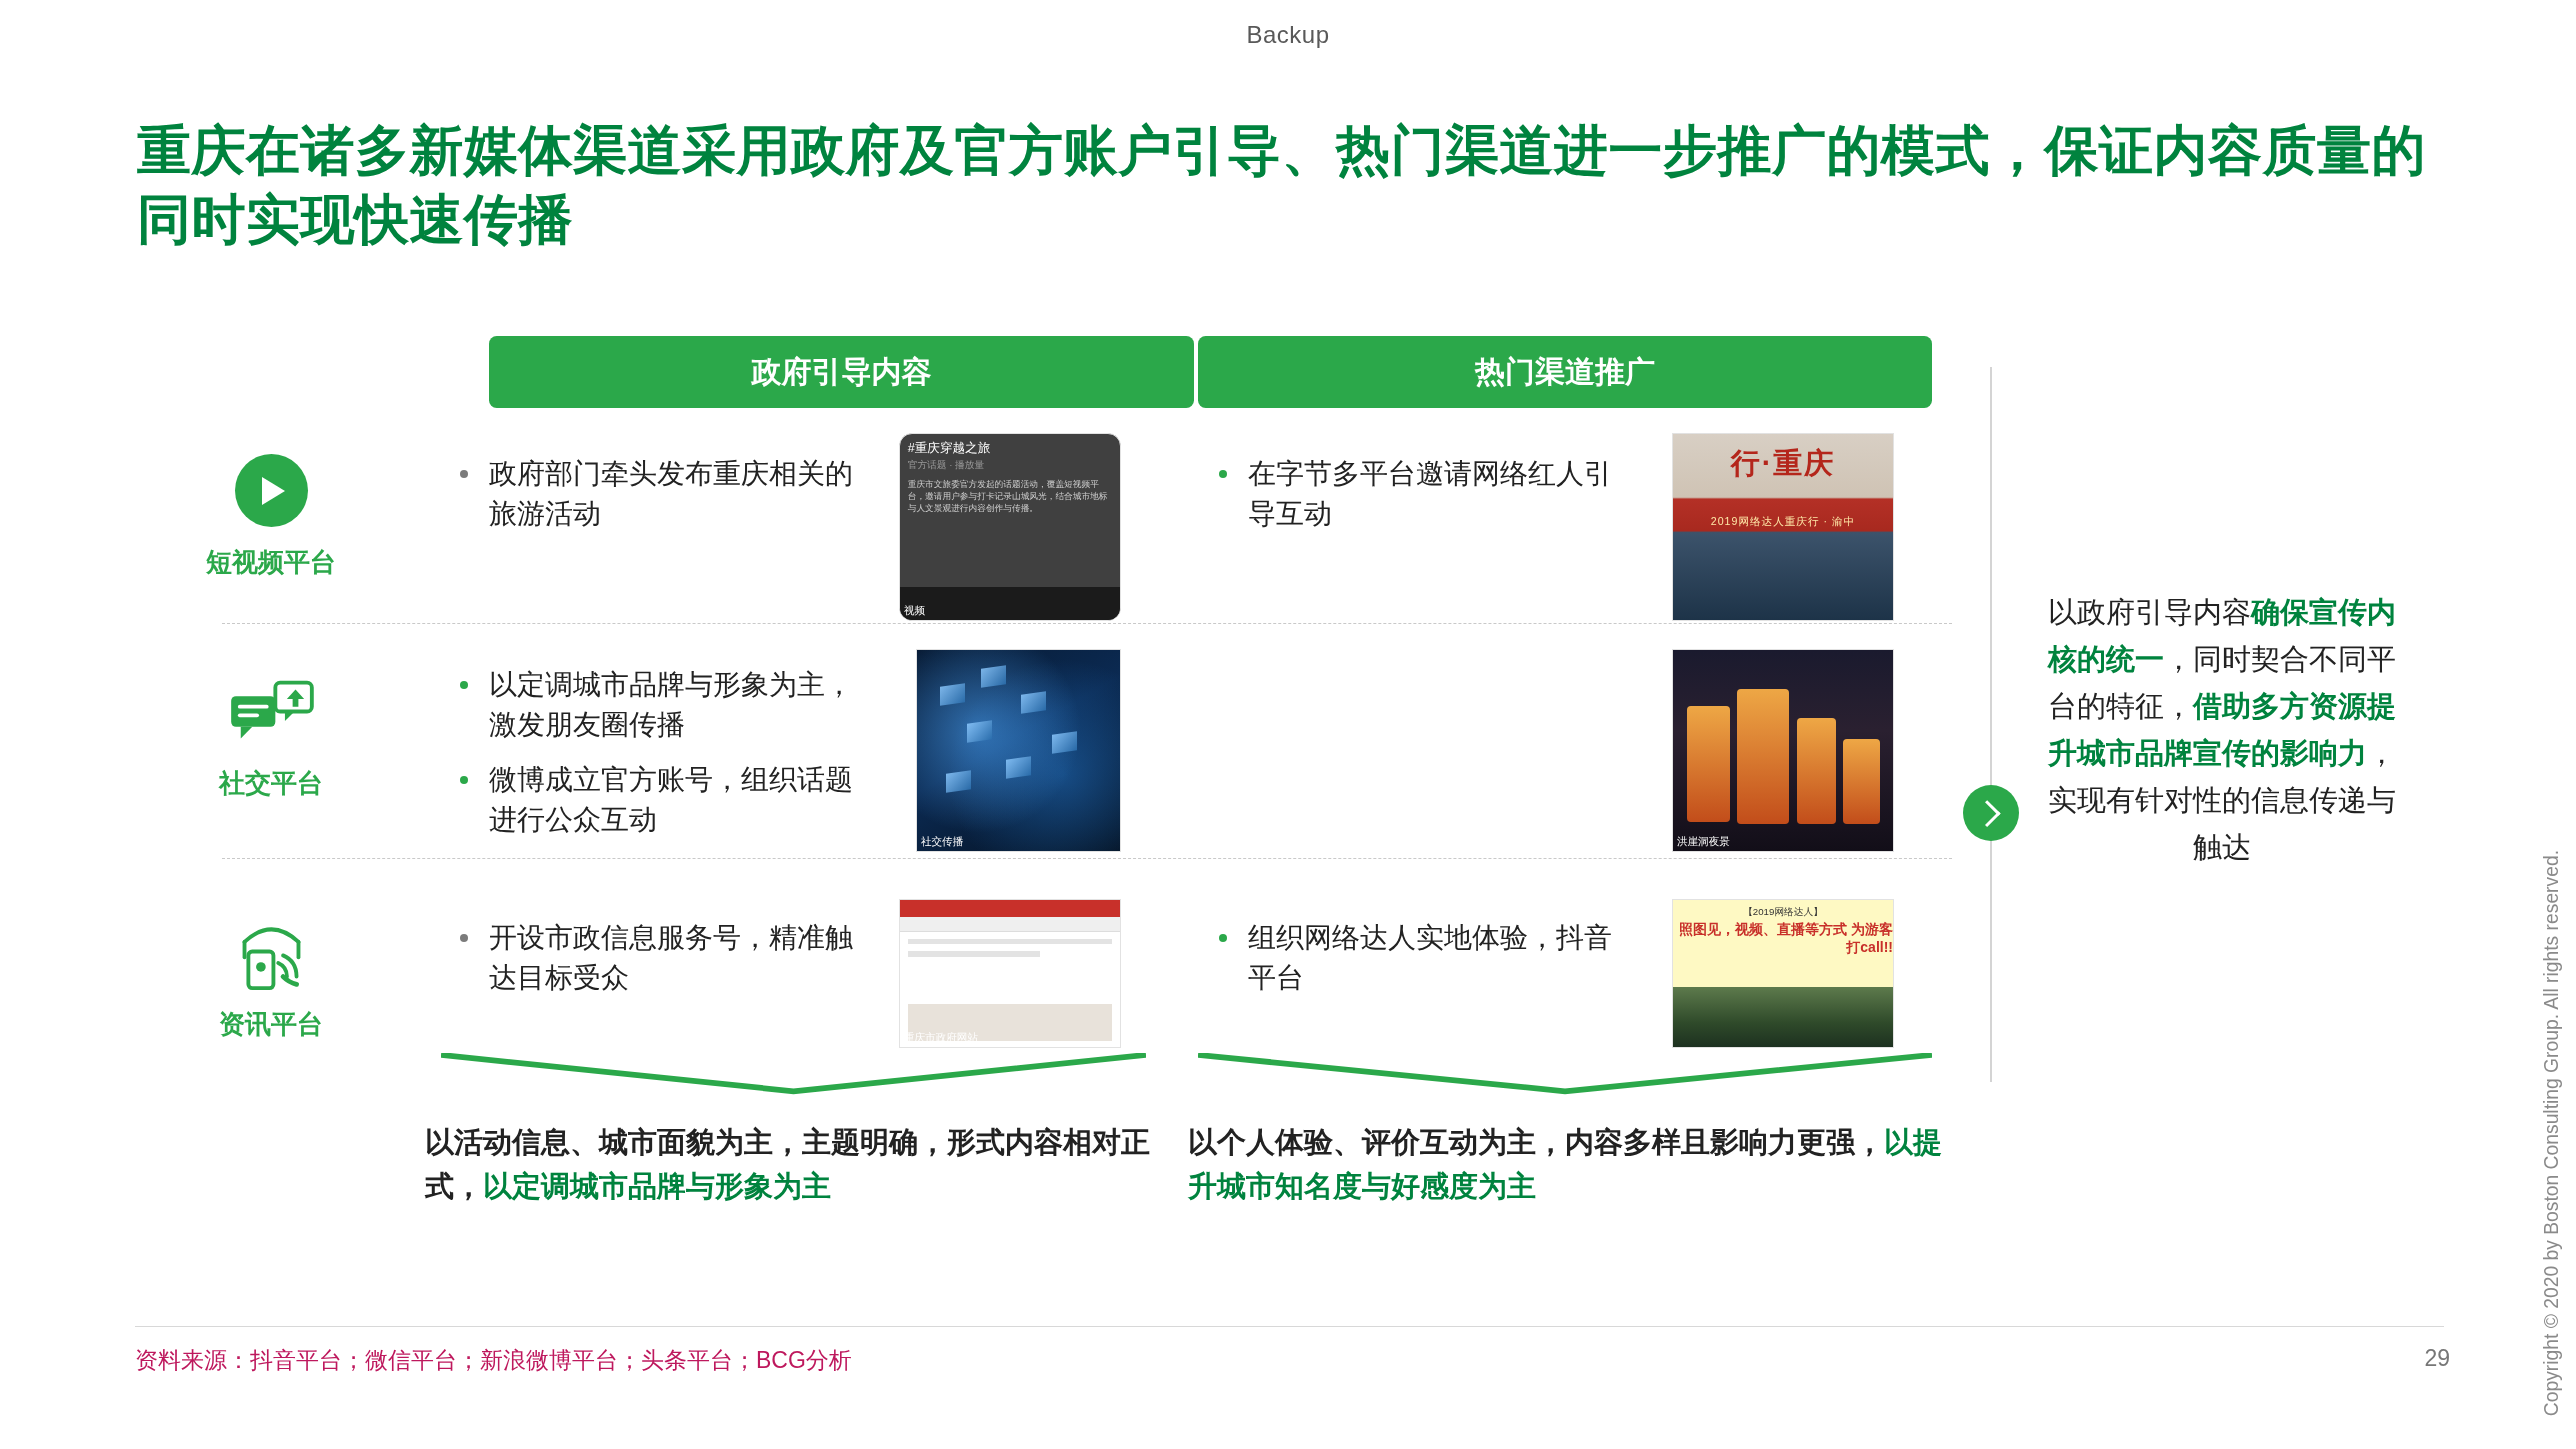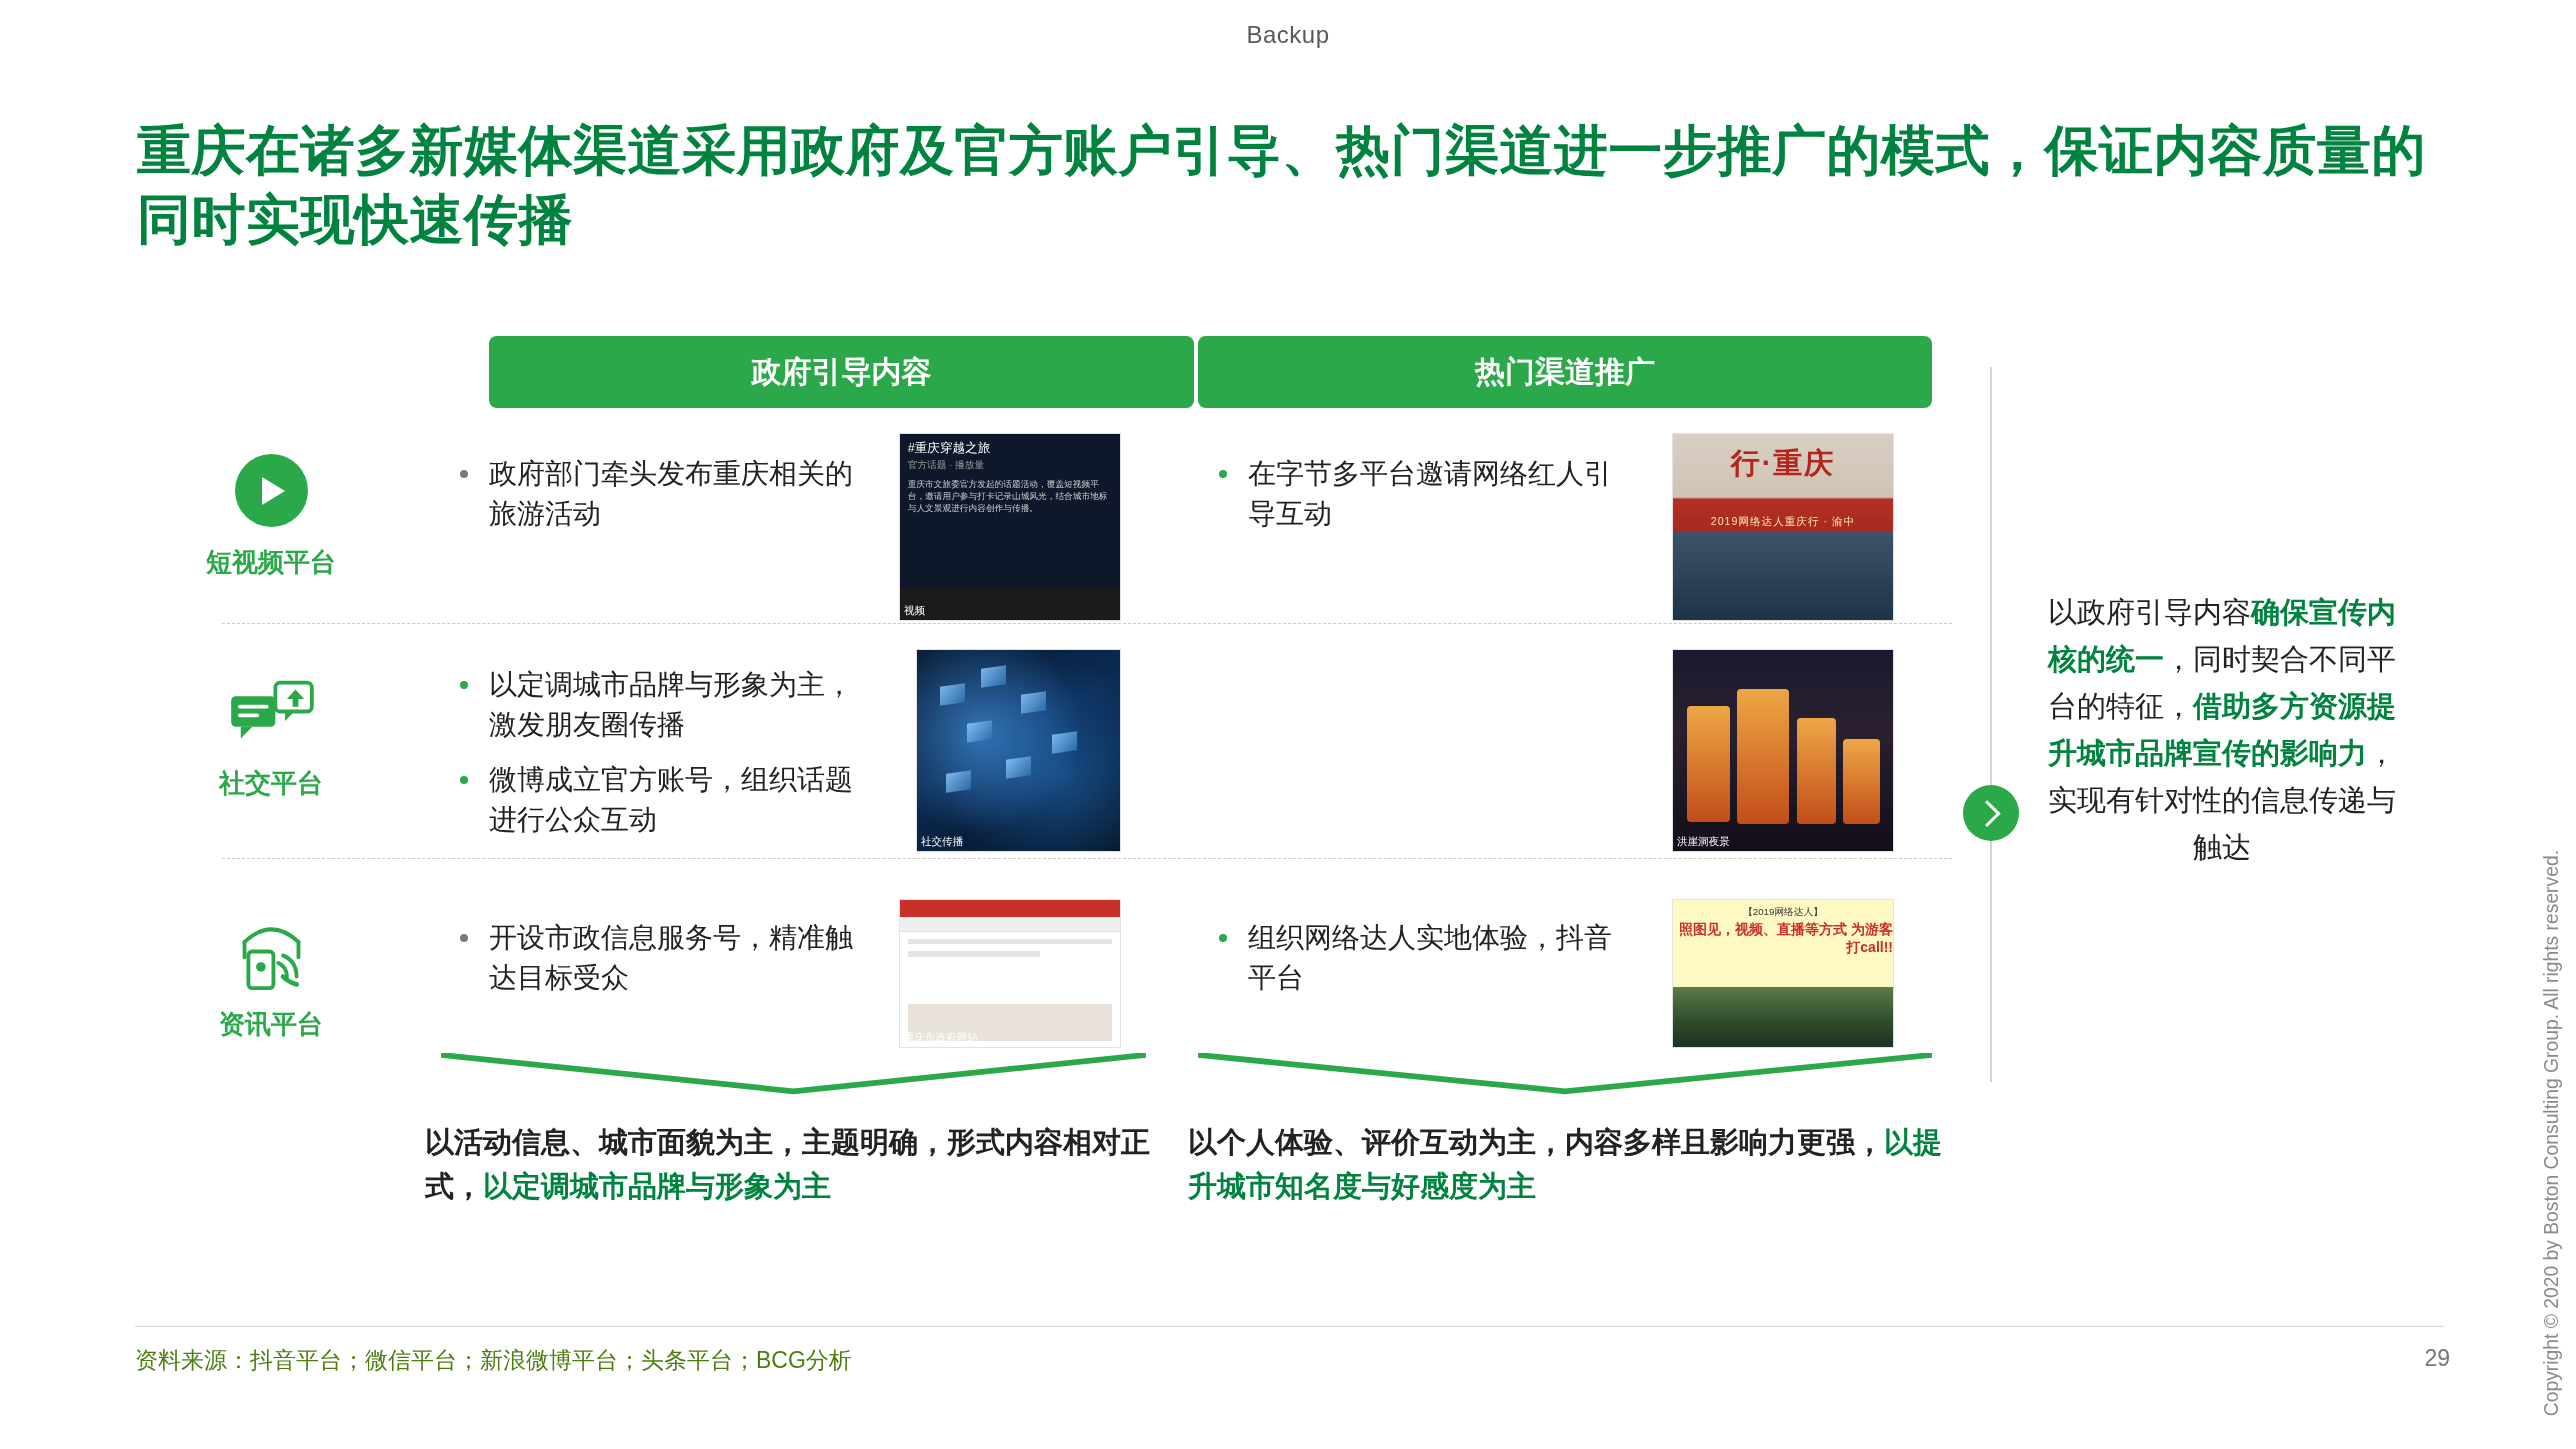--- a/index.html
+++ b/index.html
@@ -145,21 +145,21 @@
     left: 0; right: 0; bottom: 0;
     font-size: 10.6px;
     color: #ffffff;
     padding: 1.9px 3.9px;
     box-sizing: border-box;
     white-space: nowrap;
     overflow: hidden;
   }
 
   
-  .thumb-video { background: #0f172a; }
+  .thumb-video { background: #404040; border-radius: 13px; }
   .thumb-video .vt-title { color:#fff; font-size:12.6px; padding:5.8px 7.7px 1.9px; }
   .thumb-video .vt-sub { color:#9a9a9a; font-size:9.7px; padding:0 7.7px 3.9px; }
   .thumb-video .vt-body { color:#cfcfcf; font-size:8.7px; line-height:1.35; padding:3.9px 7.7px; }
   .thumb-video .vt-strip { position:absolute; left:0; right:0; bottom:0; height:33px; background:#1b1b1b; }
 
   
   .thumb-poster {
     background: linear-gradient(180deg,#d8cfc4 0%, #cfc3b4 34%, #b43026 35%, #a8291f 52%, #3c536b 53%, #1d3348 100%);
   }
   .thumb-poster .pt-logo {
@@ -277,21 +277,21 @@
     left: 135px;
     top: 1326px;
     width: 2309px;
     border-top: 1px solid #d8d8d8;
   }
   .source {
     position: absolute;
     left: 135px;
     top: 1345px;
     font-size: 23px;
-    color: #4d7c0f;
+    color: #be185d;
   }
   .page-num {
     position: absolute;
     right: 126px;
     top: 1345px;
     font-size: 23px;
     color: #777777;
   }
   .copyright {
     position: absolute;

